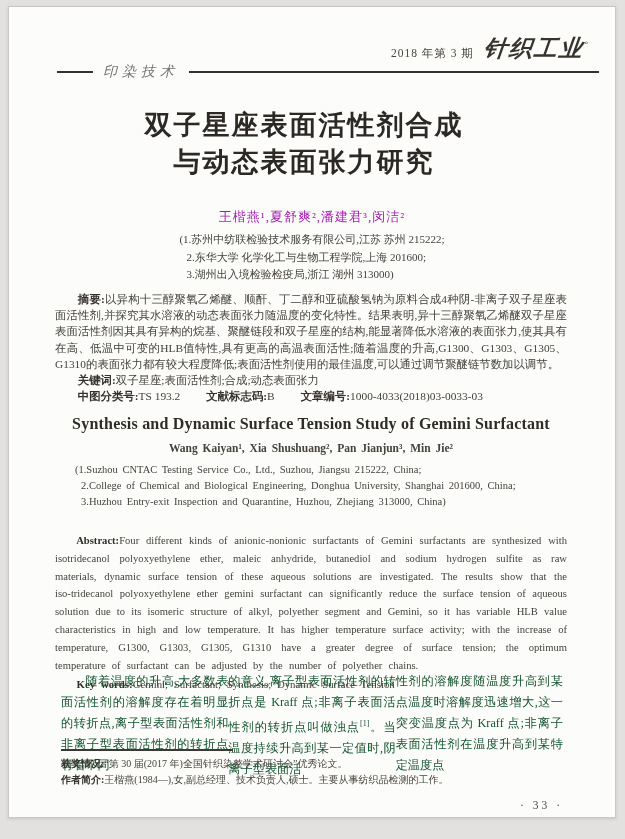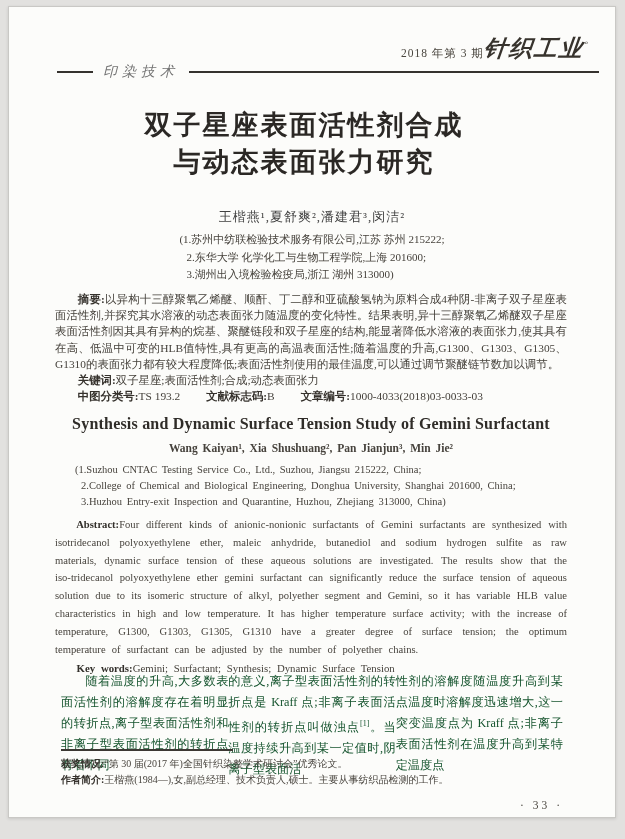--- a/index.html
+++ b/index.html
@@ -22,36 +22,36 @@
   }
   .rule-seg{height:2px;background:#35322e;}
   .rule-seg.short{width:36px;}
   .rule-seg.long{flex:1;}
   .section-label{
     font-size:14px;letter-spacing:5px;padding:0 10px;color:#737373;
     font-style:italic;white-space:nowrap;
   }
   .masthead{
     position:absolute;top:26px;right:26px;
-    display:flex;align-items:flex-end;
+    display:flex;align-items:flex-end;gap:10px;
   }
   .issue{font-size:11.5px;color:#4a463f;letter-spacing:1px;padding-bottom:3px;}
   .logo{
     font-size:23px;font-weight:bold;font-style:italic;color:#37332d;
     letter-spacing:2px;transform:skewX(-6deg);white-space:nowrap;
   }
   .logo sup{font-size:8px;}
   
   .title-block{
     position:absolute;top:100px;left:0;right:16px;text-align:center;
     font-size:27px;font-weight:bold;color:#2b2825;letter-spacing:2px;line-height:37px;
   }
   .authors-cn{
     position:absolute;top:201px;left:0;right:0;text-align:center;
-    font-size:13px;color:#404040;letter-spacing:1px;
+    font-size:13px;color:#a21caf;letter-spacing:1px;
   }
   .affils-cn{position:absolute;top:224px;left:0;right:0;text-align:center;}
   .affils-cn .inner{display:inline-block;text-align:left;font-size:11px;line-height:17.5px;color:#45413b;}
   .affils-cn .aff2{padding-left:7px;}
   
   .cn-meta{
     position:absolute;top:284px;left:46px;right:48px;
     font-size:11.4px;line-height:16.2px;text-align:justify;color:#45413b;
   }
   .cn-meta p{margin:0;text-indent:2em;}
@@ -61,21 +61,21 @@
   
   .en-block{position:absolute;top:408px;left:46px;right:48px;color:#46423c;}
   .en-title{
     text-align:center;font-size:16px;font-weight:bold;color:#2f2c28;
     margin:0;letter-spacing:.2px;
   }
   .en-authors{text-align:center;font-size:11.5px;margin:9px 0 0;word-spacing:2px;font-weight:bold;}
   .en-affils{margin:8px 0 0;padding-left:20px;font-size:10.5px;line-height:16px;word-spacing:2px;}
   .en-affils .aff2{padding-left:6px;}
   .en-abstract{
-    margin:6px 0 0;font-size:10.6px;line-height:17.8px;text-align:justify;
+    margin:22px 0 0;font-size:10.6px;line-height:17.8px;text-align:justify;
     word-spacing:3.5px;
   }
   .en-abstract p{margin:0;text-indent:2em;}
   .en-keywords{margin:4px 0 0;font-size:10.8px;text-indent:2em;word-spacing:3px;}
   .en-block b{color:#322f2a;}
   
   .body-cols{
     position:absolute;top:664px;left:52px;right:52px;
     display:flex;
     font-size:12.2px;line-height:21px;text-align:justify;color:#14532d;

